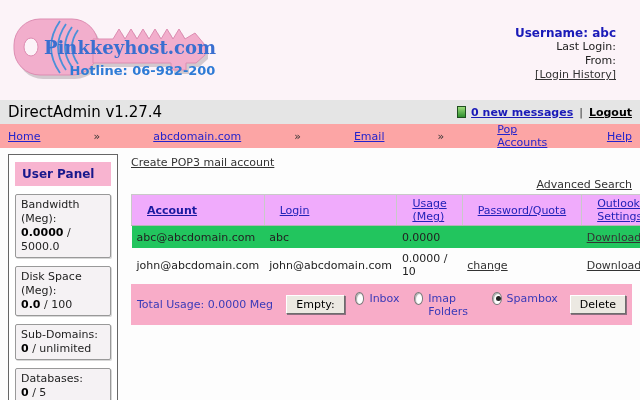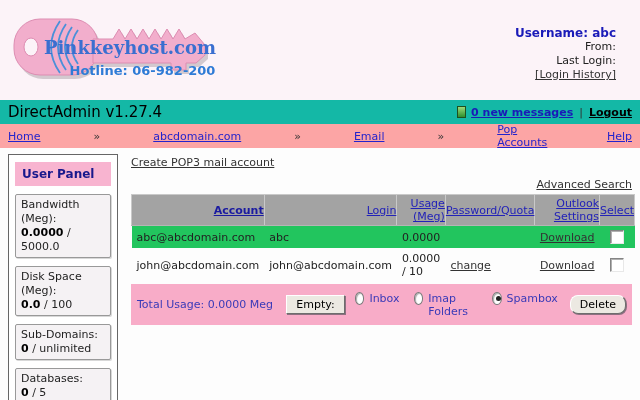--- a/index.html
+++ b/index.html
@@ -10,21 +10,21 @@
   }
   a{cursor:pointer;}
   
   .header{height:100px;background:#fcf3f8;position:relative;}
   .logo{position:absolute;left:8px;top:3px;}
   .user-info{position:absolute;right:24px;top:26px;text-align:right;line-height:14px;}
   .username{color:#1a1ab8;font-weight:bold;font-size:12px;}
   .user-meta{color:#222;}
   .login-history{color:#333;text-decoration:underline;}
   
-  .titlebar{height:24px;background:#14b8a6;display:flex;align-items:center;padding:0 8px;justify-content:flex-end;}
+  .titlebar{height:24px;background:#e5e5e5;display:flex;align-items:center;padding:0 8px;justify-content:flex-end;}
   .app-title{font-size:15px;color:#000;flex:1;}
   .msg-icon{display:inline-block;width:7px;height:10px;border:1px solid #1f4f1f;
     background:linear-gradient(#9adb7a,#2e8f2e);margin-right:5px;vertical-align:-1px;}
   .messages-link{color:#1a1ab8;font-weight:bold;text-decoration:underline;}
   .bar-sep{color:#333;margin:0 6px;}
   .logout-link{color:#000;font-weight:bold;text-decoration:underline;}
   
   .breadcrumb{height:24px;background:#fca5a5;display:flex;align-items:center;padding:0 8px;gap:48px;}
   .crumb{color:#2424cc;text-decoration:underline;}
   .crumb-sep{color:#333;margin:0 5px;}
@@ -38,21 +38,21 @@
     font-size:12px;padding:5px 7px;}
   .stat-box{margin:8px 6px;border:1px solid #999;border-radius:2px;background:#f5f2f4;
     padding:3px 5px;line-height:14px;box-shadow:1px 1px 0 #d8d8d8;}
   .stat-box b{color:#000;}
   
   .main{position:absolute;left:131px;top:8px;width:501px;}
   .create-link{color:#333;text-decoration:underline;}
   .adv-search-row{text-align:right;margin-top:9px;}
   .adv-search{color:#333;text-decoration:underline;}
   table.pop{border-collapse:collapse;margin-top:3px;width:501px;}
-  table.pop th{background:#a3a3a3;text-align:right;padding:2px 0;
+  table.pop th{background:#f0abfc;text-align:left;padding:2px 15px;
     border:1px solid #c9c9c9;border-bottom:1px solid #b5b5b5;font-weight:normal;}
   th a{color:#2222b8;text-decoration:underline;}
   th.first a{color:#1a1aa0;font-weight:bold;}
   table.pop td{padding:4px 5px;}
   tr.alt td{background:#22c55e;}
   .dark-link{color:#333;text-decoration:underline;}
   .checkbox{display:inline-block;width:12px;height:12px;background:#fff;
     border:1px solid;border-color:#848484 #e8e8e8 #e8e8e8 #848484;
     box-shadow:inset 1px 1px 0 #b0b0b0;vertical-align:middle;cursor:pointer;}
   .col-account{width:109px;}.col-login{width:112px;}.col-usage{width:66px;}
@@ -66,21 +66,21 @@
     background:#ece9e2;color:#000;padding:2px 9px;cursor:pointer;
     border:1px solid;border-color:#fff #6d6d6d #6d6d6d #fff;
     box-shadow:1px 1px 0 #8d6f80;}
   .radio-group{display:flex;align-items:flex-start;margin-left:10px;gap:2px;}
   .radio{display:inline-block;width:11px;height:11px;border-radius:50%;background:#fff;
     border:1px solid #7a7a7a;box-shadow:inset 1px 1px 1px #aaa;position:relative;
     cursor:pointer;margin-right:3px;}
   .radio[data-checked="true"]::after{content:"";position:absolute;left:3px;top:3px;
     width:5px;height:5px;border-radius:50%;background:#222;}
   .radio-label{color:#3a3ab8;margin-right:12px;}
-  .delete-btn{margin-left:auto;border-radius:8px;}
+  .delete-btn{margin-left:auto;}
 </style>
 </head>
 <body>
 
 <div class="header">
   <svg class="logo" width="208" height="78" viewBox="0 0 208 78">
     <g transform="translate(3,4)" opacity="0.35">
       <rect x="6" y="16" width="84" height="56" rx="26" fill="#8a7d85"></rect>
       <polygon fill="#8a7d85" points="85,36 105,36 111,26 117,36 123,26 129,36 135,26 141,36 147,26 153,36 159,26 165,36 171,26 177,36 187,30 197,42 197,52 188,60 178,60 178,67 163,67 163,60 85,60"></polygon>
     </g>
@@ -93,22 +93,22 @@
         <path d="M58,21 Q42,44 58,67"></path>
         <path d="M64,24 Q50,44 64,64"></path>
         <path d="M70,27 Q58,44 70,61"></path>
       </g>
     </g>
     <text x="122" y="51" text-anchor="middle" font-family="DejaVu Serif, Liberation Serif, serif" font-size="18" font-weight="bold" fill="#3a6fd0">Pinkkeyhost.com</text>
     <text x="139" y="72" text-anchor="middle" font-family="DejaVu Sans, Liberation Sans, sans-serif" font-size="13" font-weight="bold" fill="#2e7bd6">Hotline: 06-982-2009</text>
   </svg>
   <div class="user-info">
     <div class="username">Username: abc</div>
+    <div class="user-meta">Last Login:</div>
     <div class="user-meta">From:</div>
-    <div class="user-meta">Last Login:</div>
     <div><a class="login-history">[Login History]</a></div>
   </div>
 </div>
 
 <div class="titlebar">
   <span class="app-title">DirectAdmin v1.27.4</span>
   <span class="msg-icon"></span>
   <a class="messages-link">0 new messages</a>
   <span class="bar-sep">|</span>
   <a class="logout-link">Logout</a>

